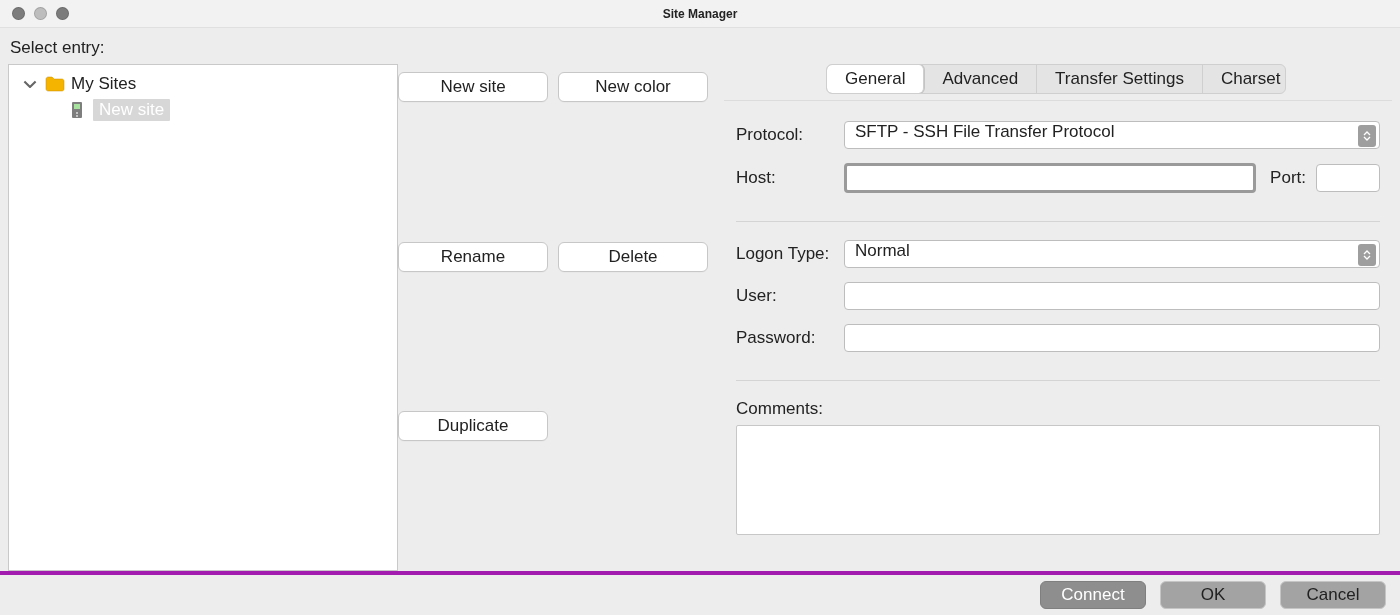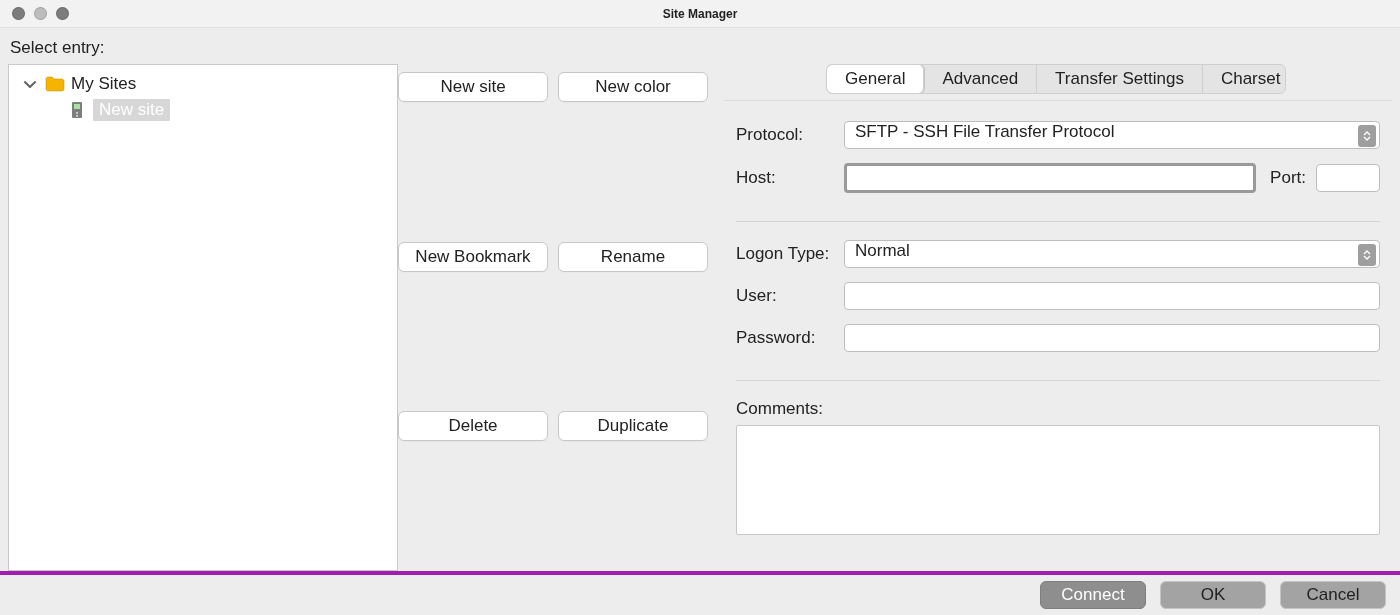--- a/index.html
+++ b/index.html
@@ -260,21 +260,20 @@
                   </svg>
               </span>
               <span class="selected-label">New site</span>
             </div>
           </div>
         </div>
 
         <div class="left-buttons">
           <div class="btn">New site</div>
           <div class="btn">New color</div>
-          <div class="btn">New Bookmark</div>
           <div class="btn">Rename</div>
           <div class="btn">Delete</div>
           <div class="btn">Duplicate</div>
         </div>
       </div>
 
       <div class="right-col">
         <div class="tabbar">
           <div class="tab selected">General</div>
           <div class="tab">Advanced</div>

